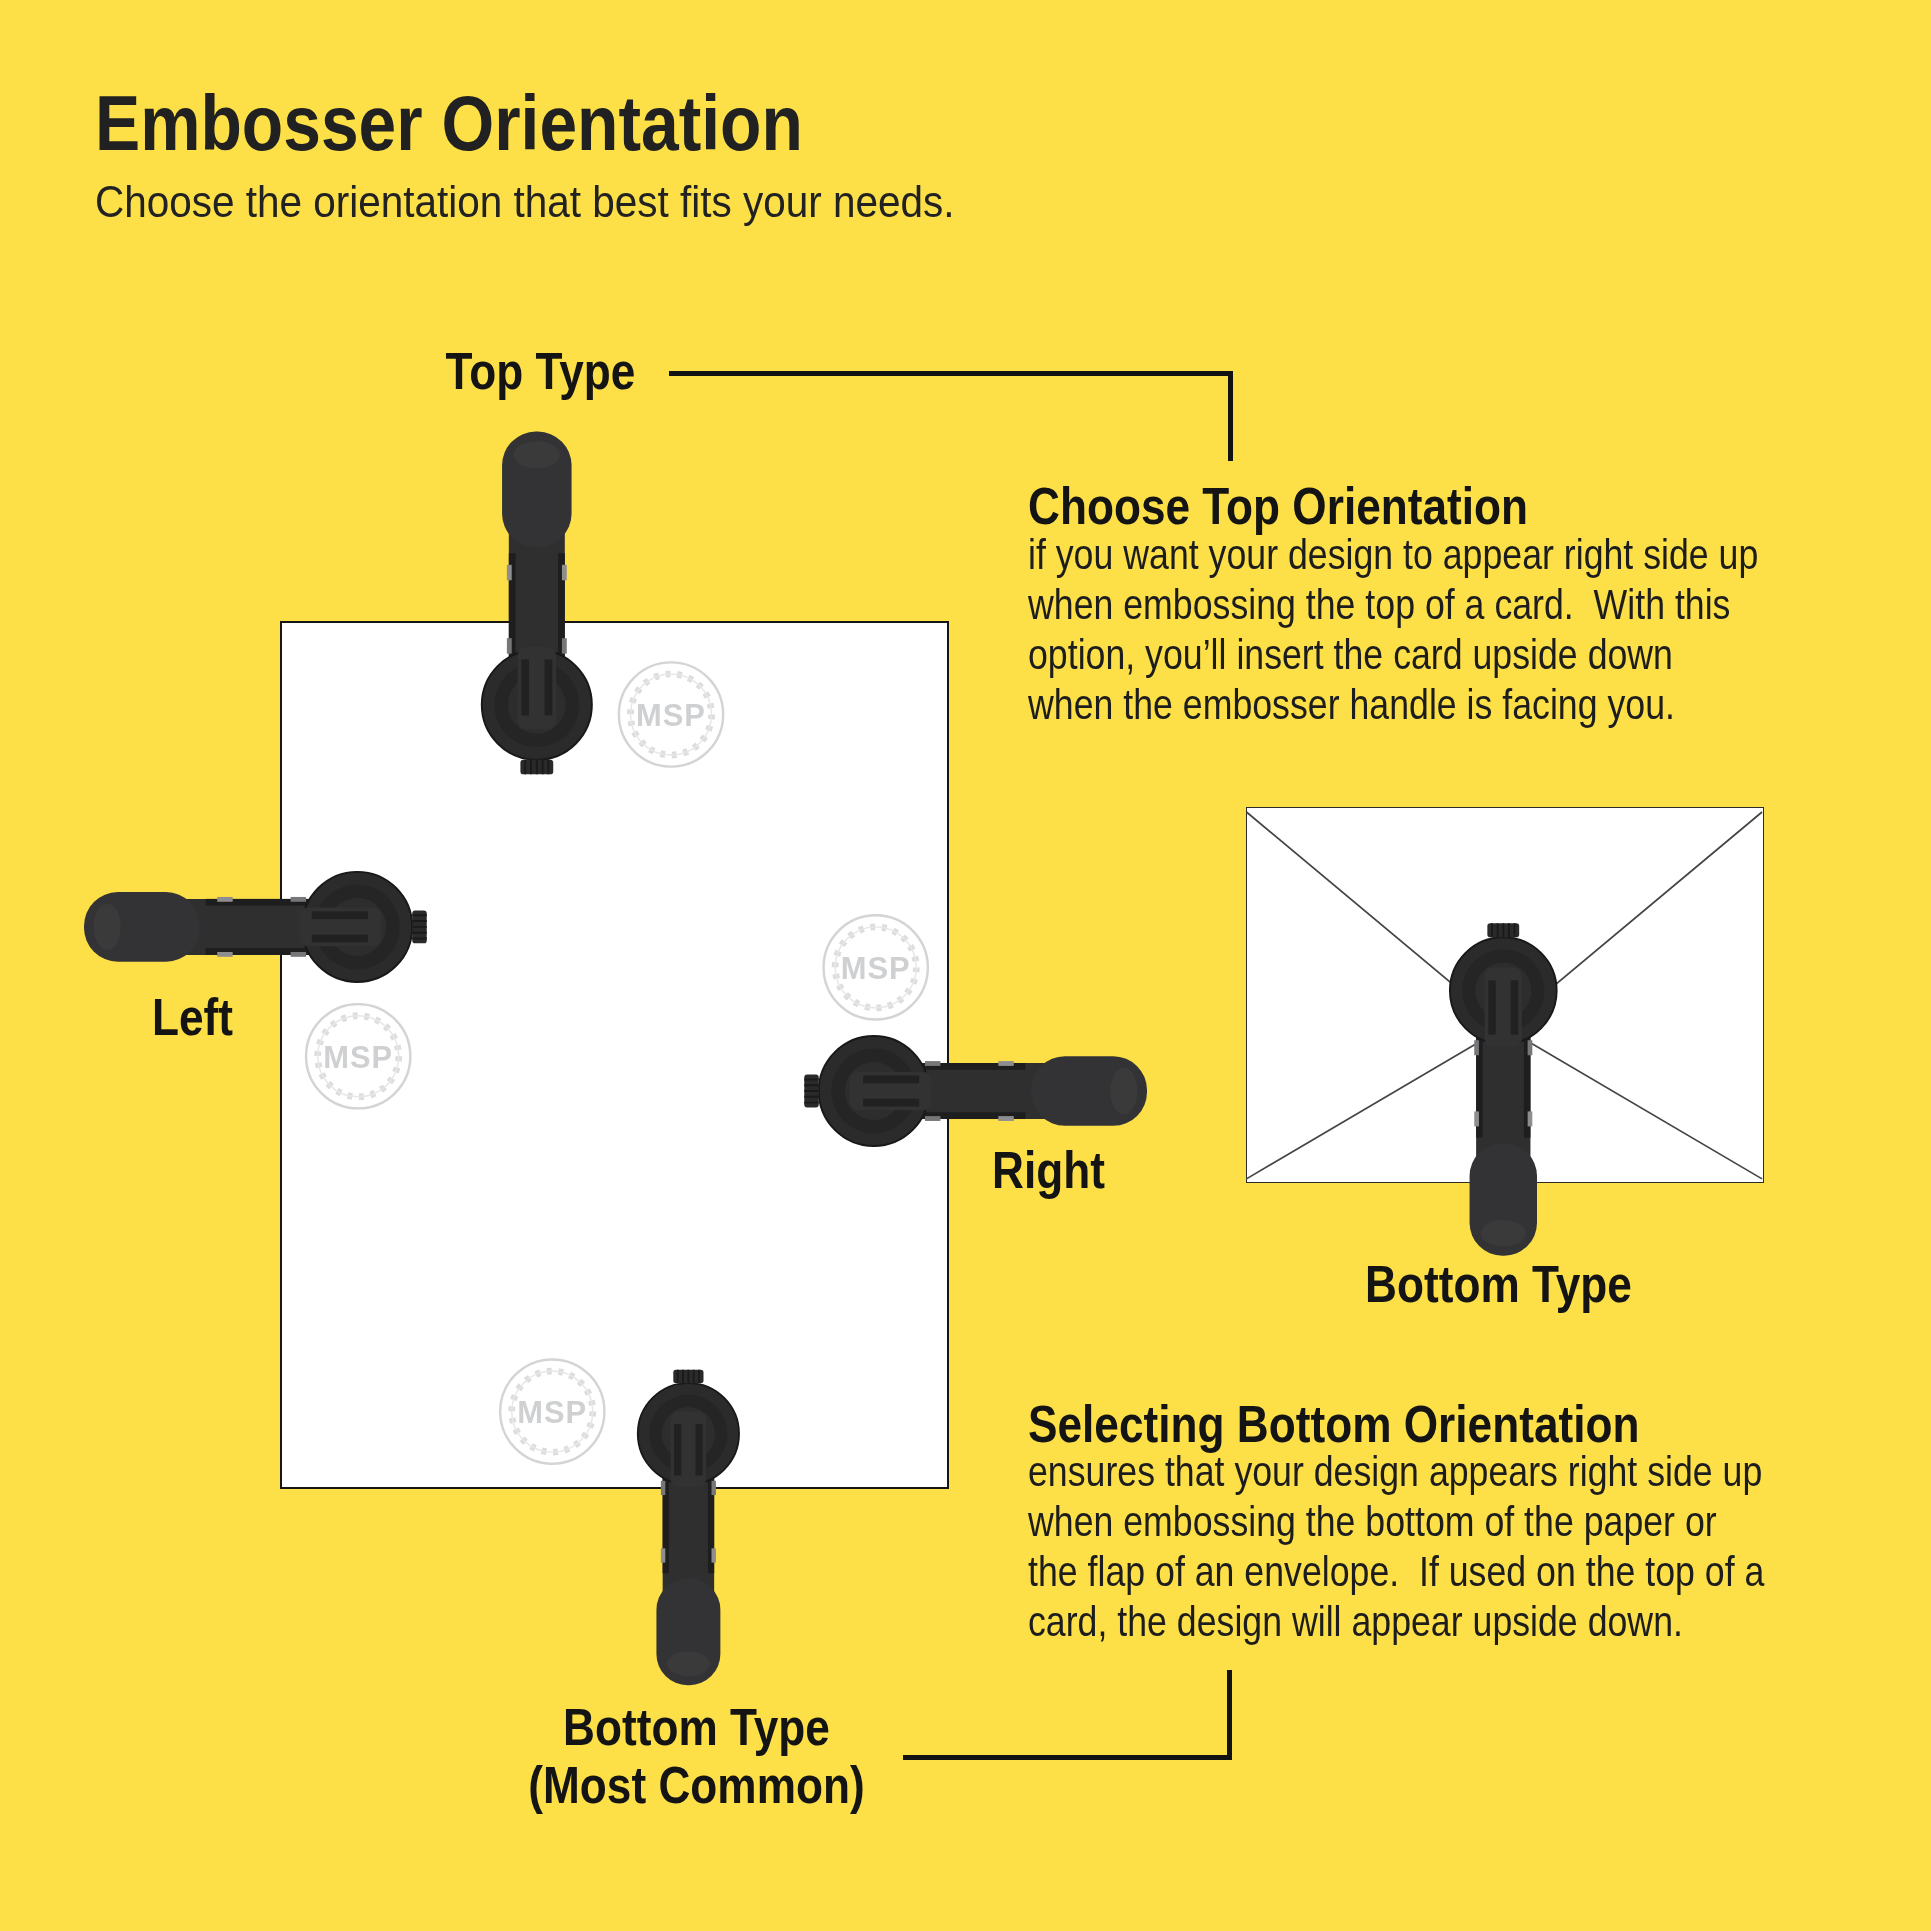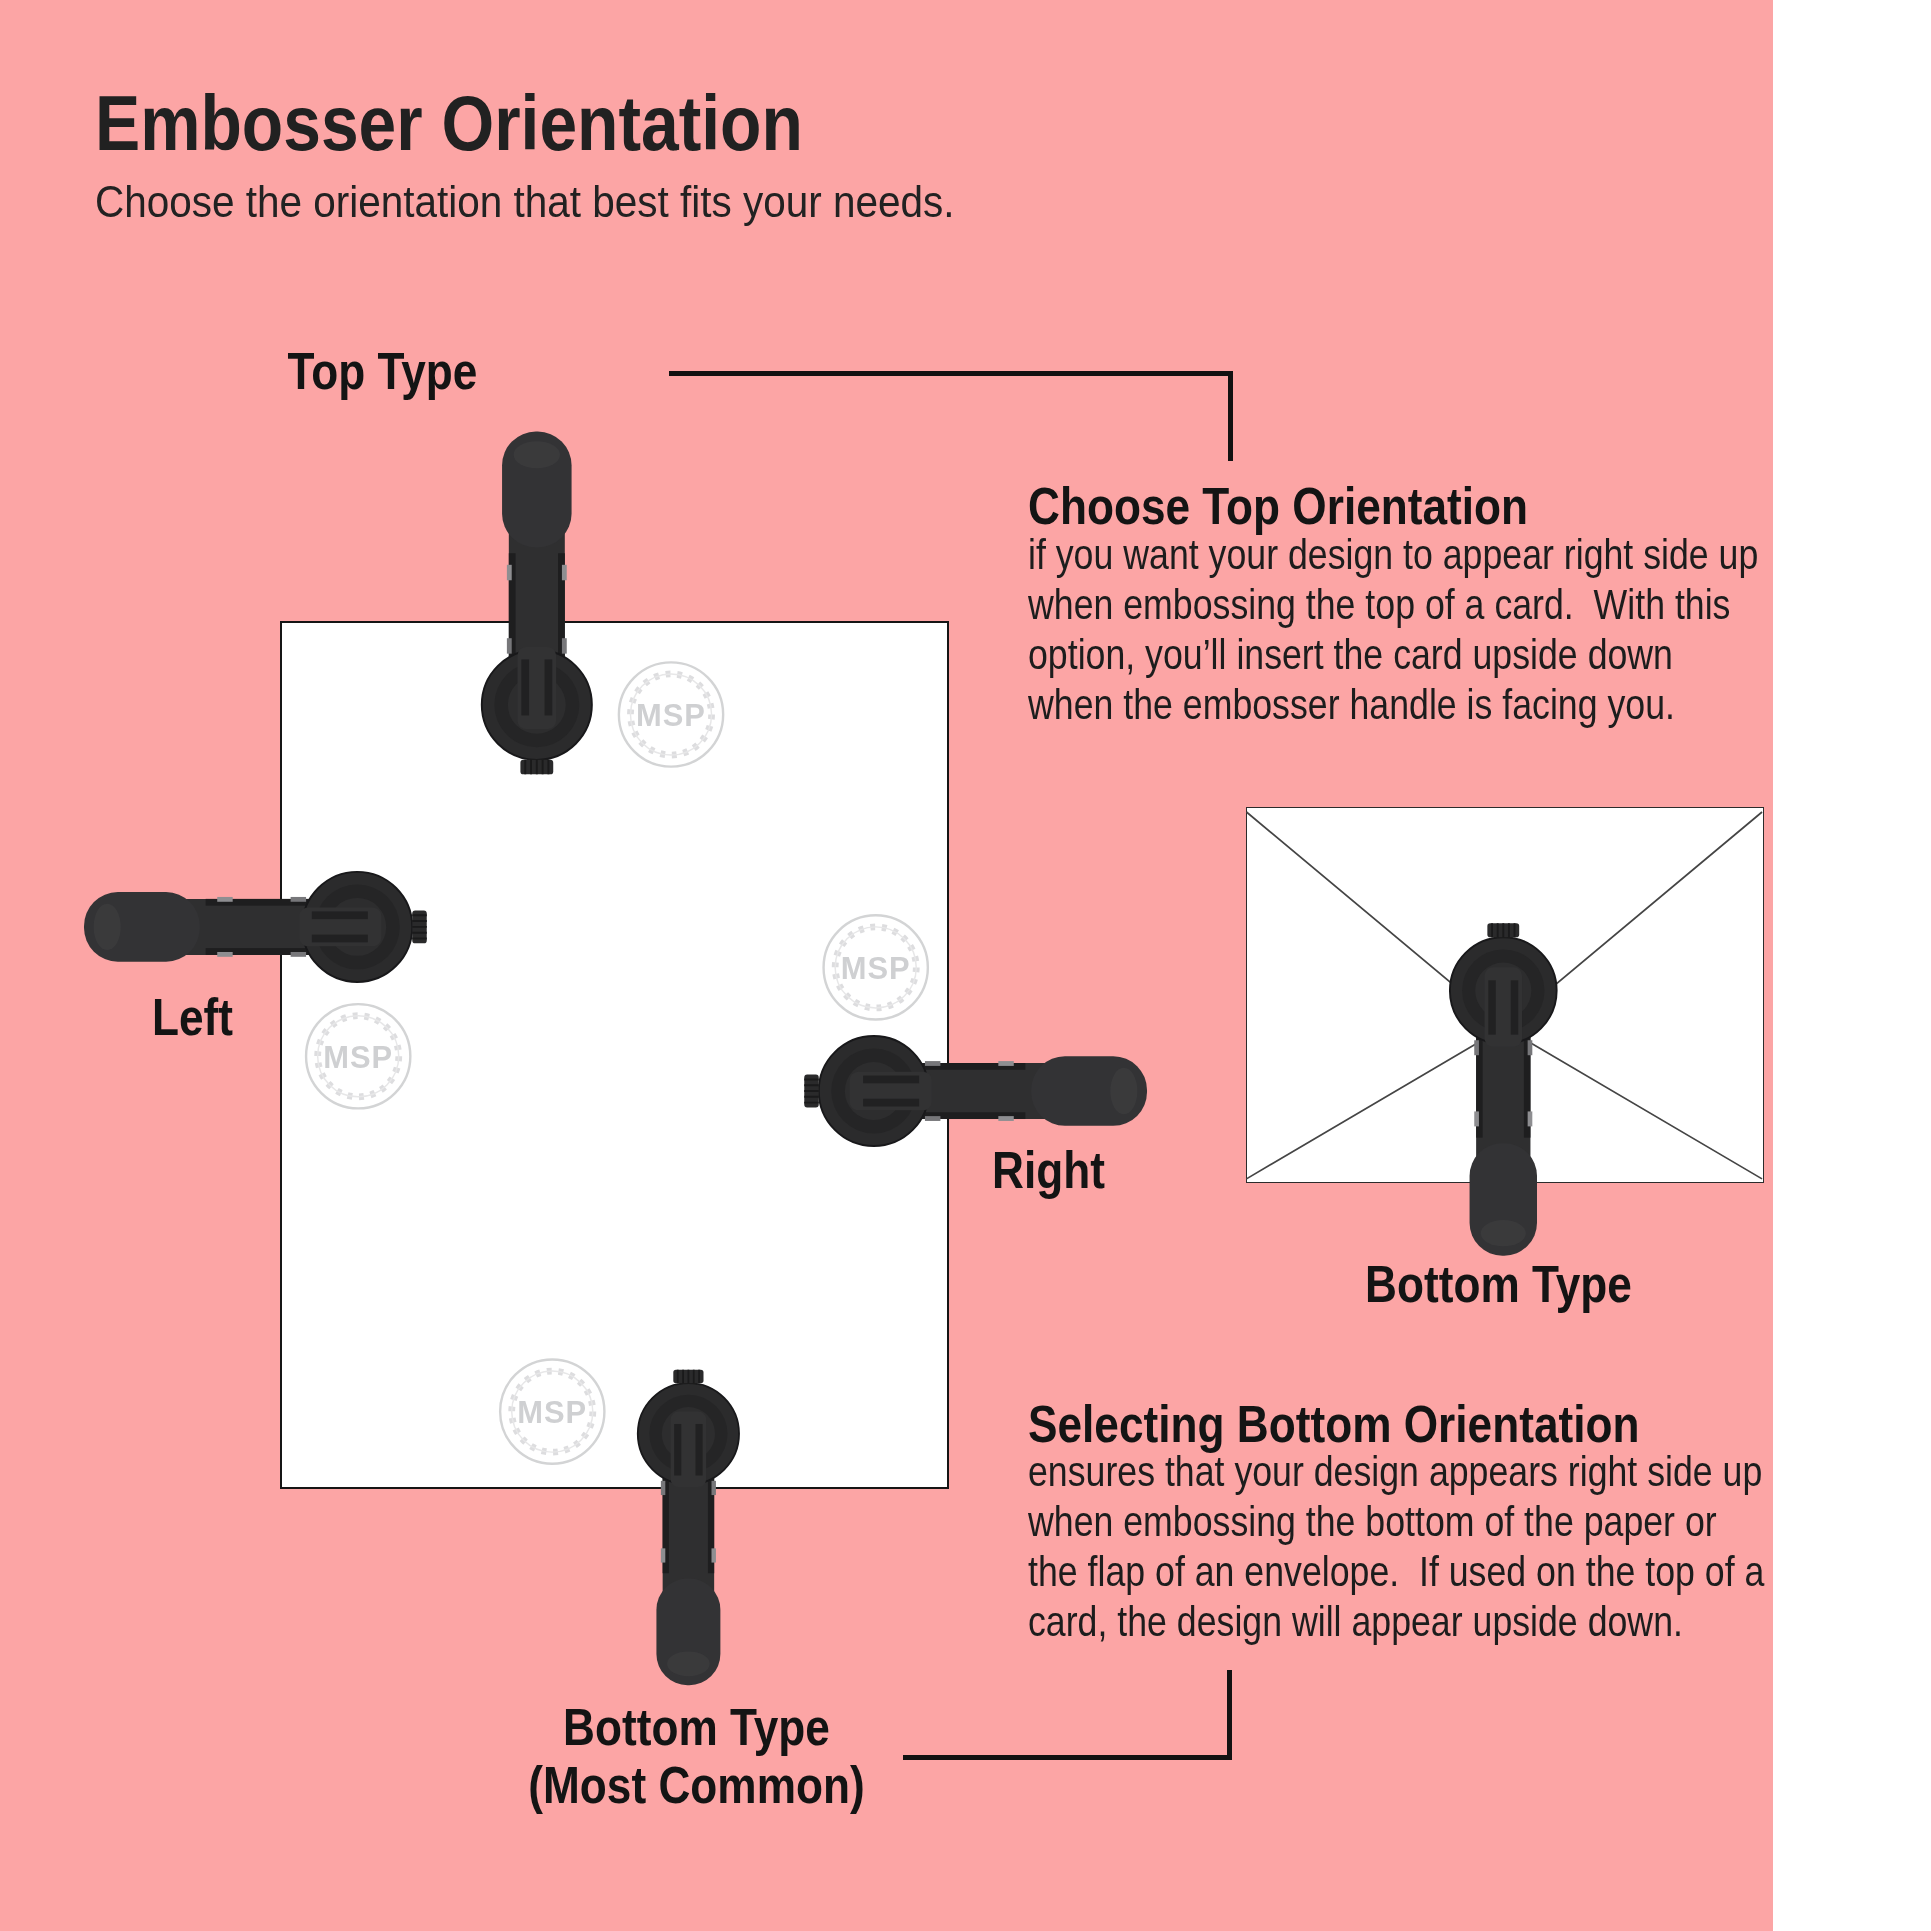--- a/index.html
+++ b/index.html
@@ -1,20 +1,20 @@
 <!DOCTYPE html>
 <html><head>
 <meta charset="utf-8">
 <style>
   html, body { margin: 0; padding: 0; background: #ffffff; }
   #canvas {
     position: relative;
-    width: 1773px;
+    width: 1931px;
     height: 1931px;
-    background: #fca5a5;
+    background: #fde047;
     font-family: "Liberation Sans", sans-serif;
     color: #1c1c1c;
     overflow: hidden;
   }
   .abs { position: absolute; }
 
   
   .condL { transform: scaleX(0.85); transform-origin: 0 0; }
   .condC { transform: scaleX(0.85); transform-origin: 50% 0; }
   .condR { transform: scaleX(0.85); transform-origin: 100% 0; }

